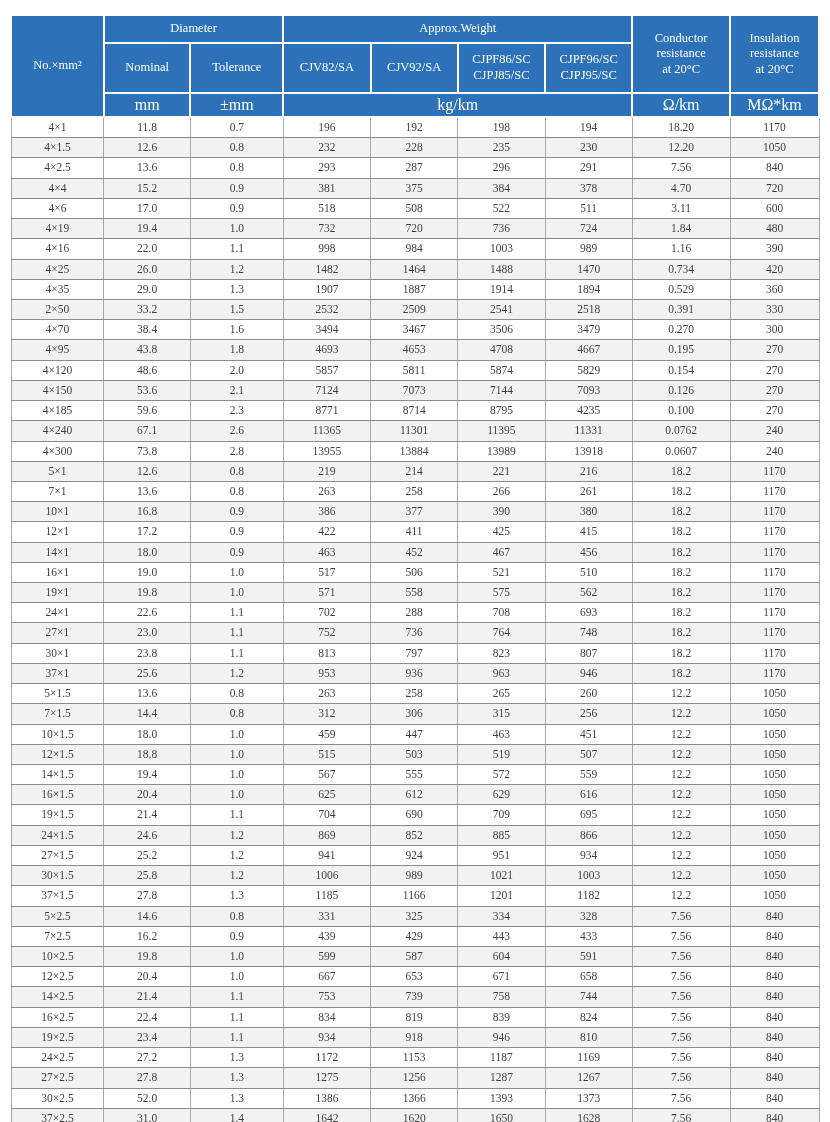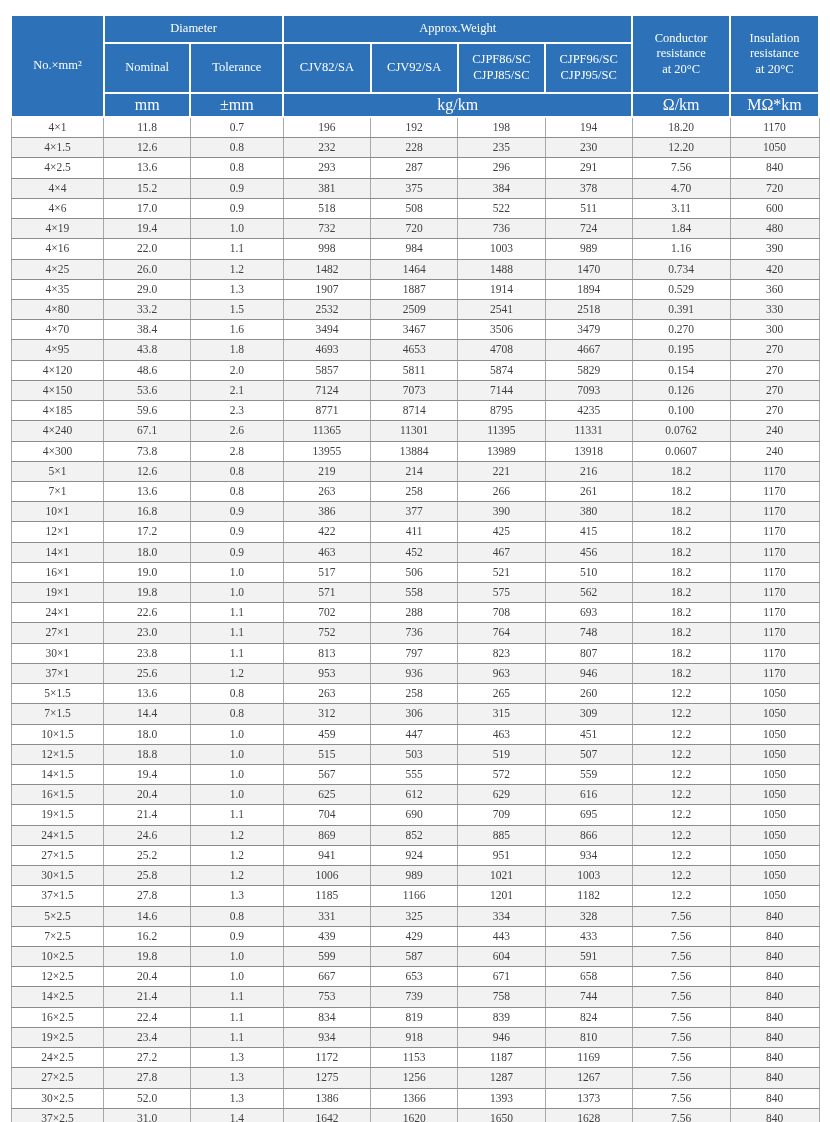--- a/index.html
+++ b/index.html
@@ -194,21 +194,21 @@
           <td>29.0</td>
           <td>1.3</td>
           <td>1907</td>
           <td>1887</td>
           <td>1914</td>
           <td>1894</td>
           <td>0.529</td>
           <td>360</td>
         </tr>
         <tr>
-          <td>4×80</td>
+          <td>2×50</td>
           <td>33.2</td>
           <td>1.5</td>
           <td>2532</td>
           <td>2509</td>
           <td>2541</td>
           <td>2518</td>
           <td>0.391</td>
           <td>330</td>
         </tr>
         <tr>
@@ -420,21 +420,21 @@
           <td>12.2</td>
           <td>1050</td>
         </tr>
         <tr>
           <td>7×1.5</td>
           <td>14.4</td>
           <td>0.8</td>
           <td>312</td>
           <td>306</td>
           <td>315</td>
-          <td>309</td>
+          <td>256</td>
           <td>12.2</td>
           <td>1050</td>
         </tr>
         <tr>
           <td>10×1.5</td>
           <td>18.0</td>
           <td>1.0</td>
           <td>459</td>
           <td>447</td>
           <td>463</td>

